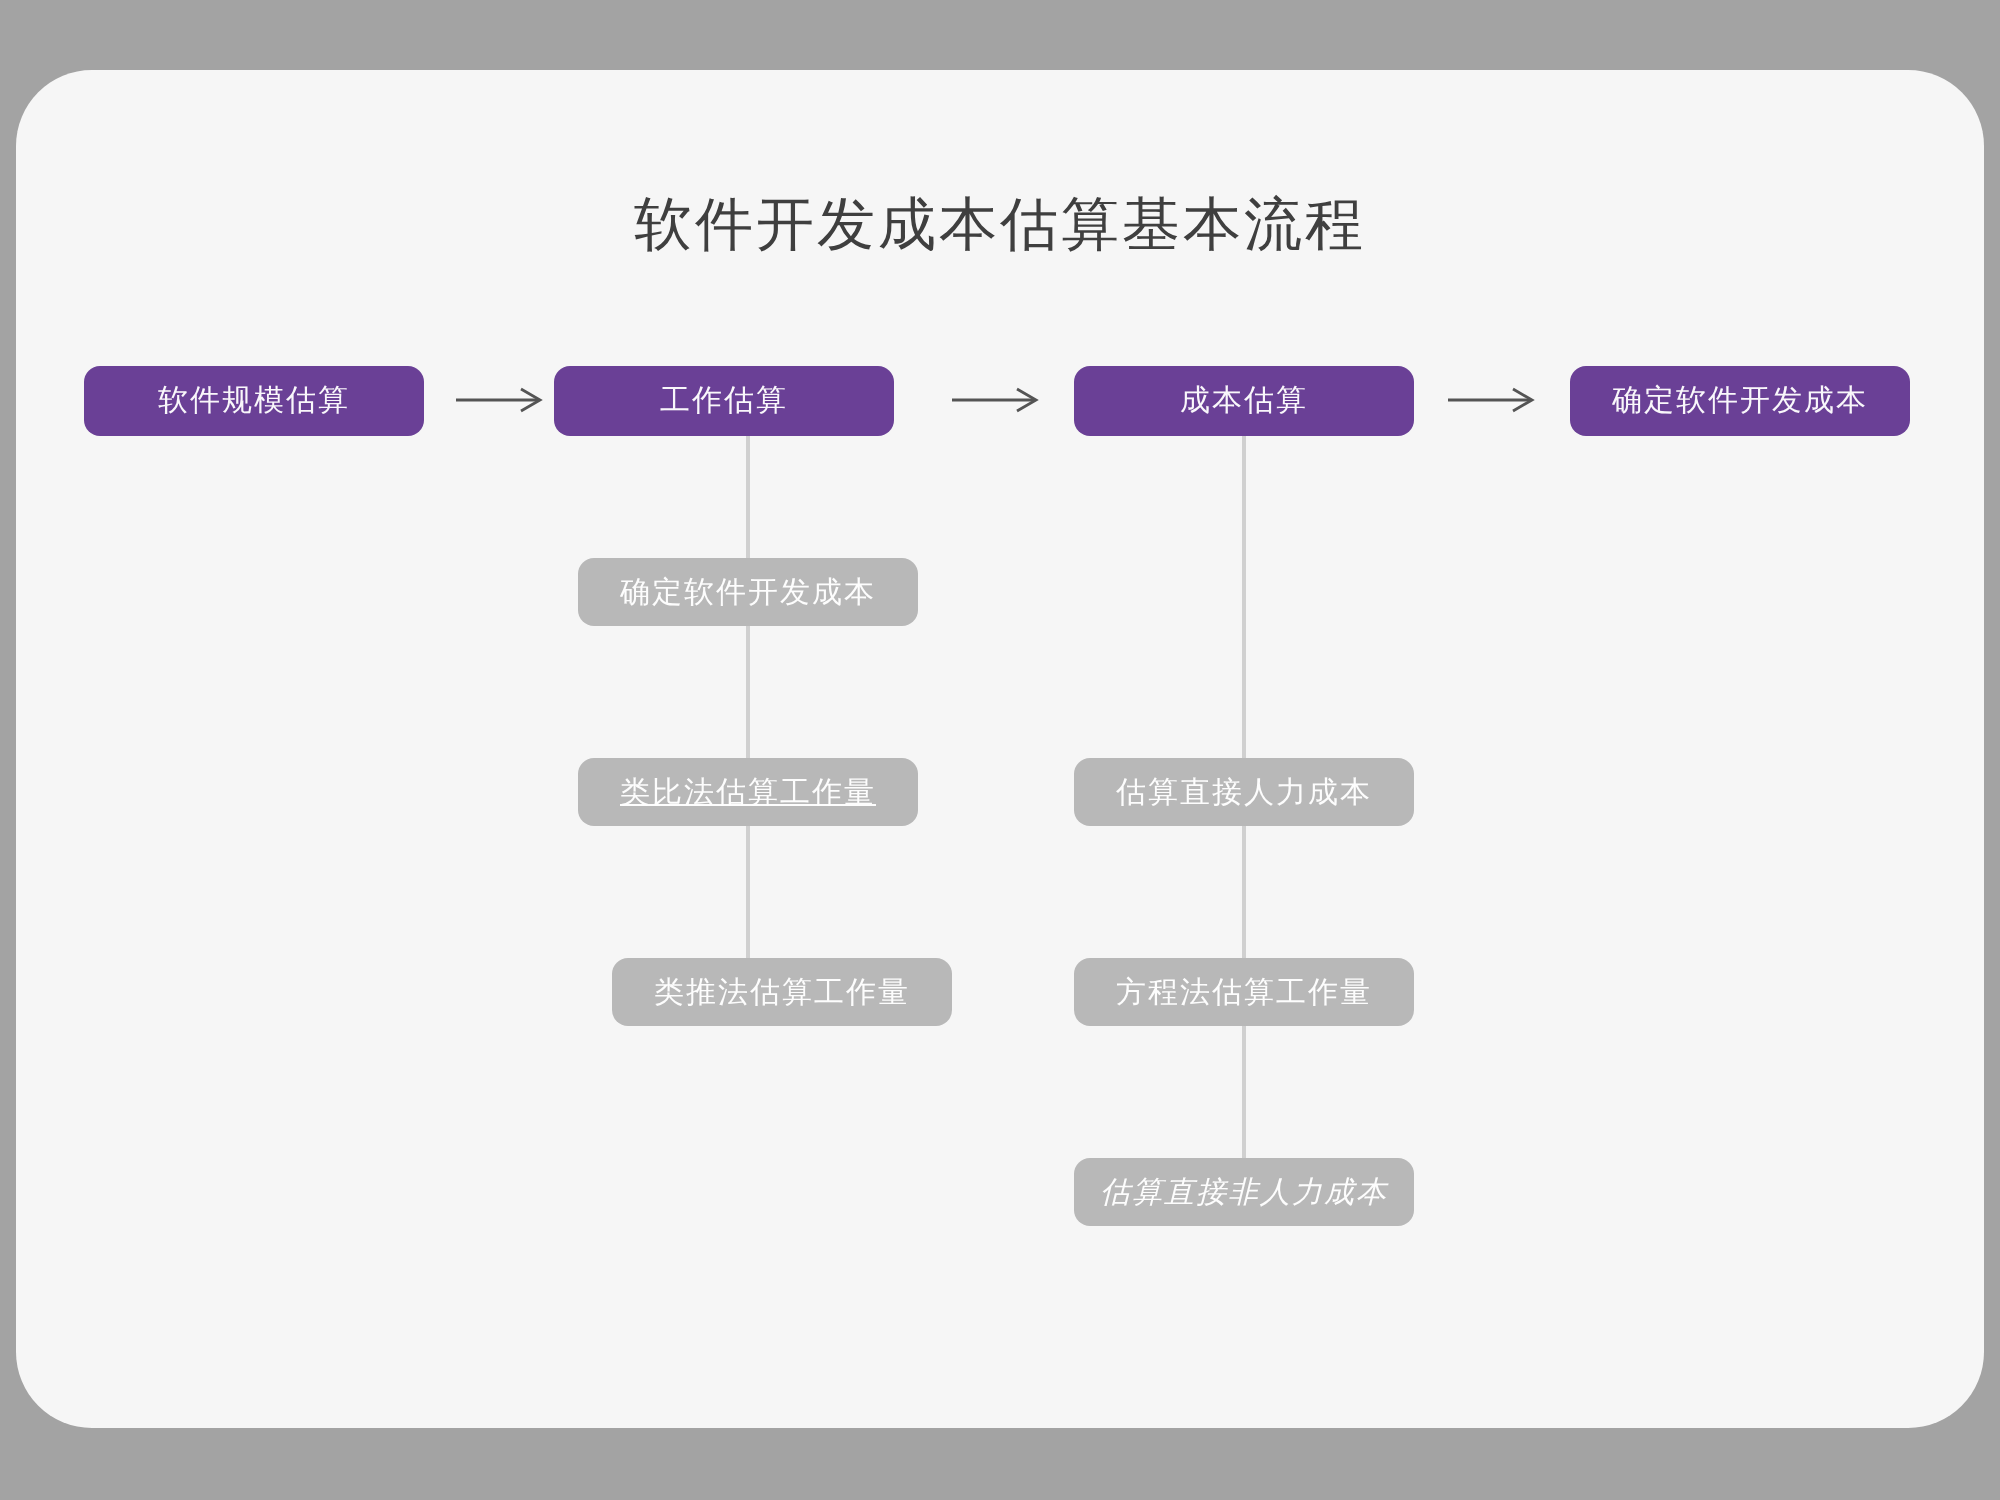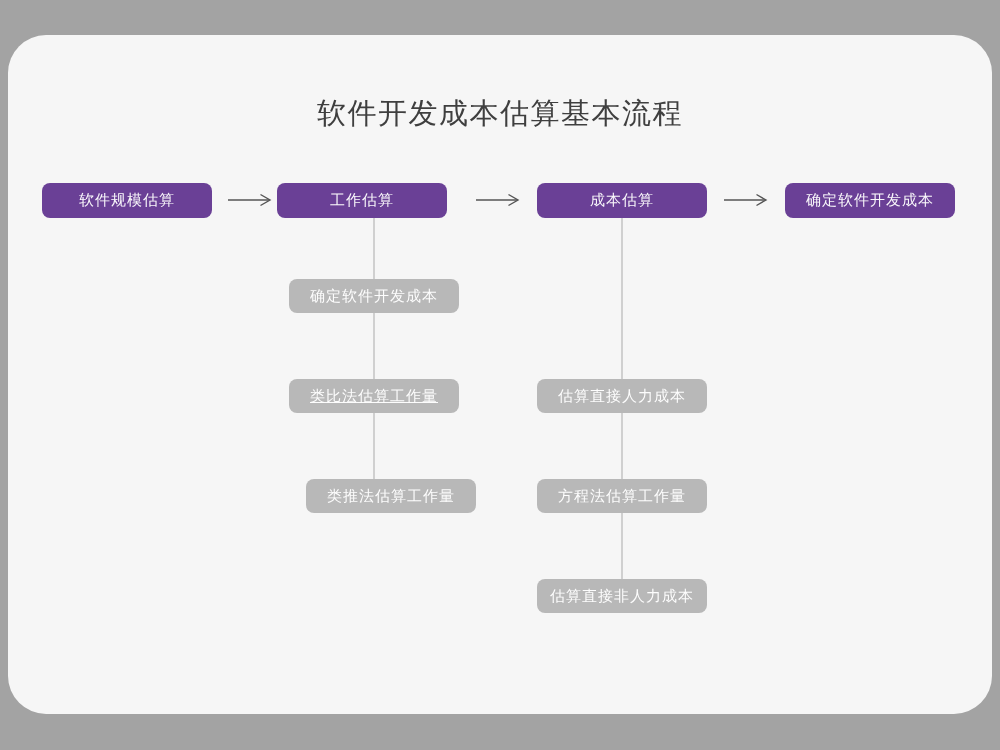--- a/index.html
+++ b/index.html
@@ -105,15 +105,15 @@
   </svg>
 
   <div class="node primary" style="left:785px;">确定软件开发成本</div>
 
   <div class="node sub" style="left:289px; top:279px;">确定软件开发成本</div>
   <div class="node sub" style="left:289px; top:379px;text-decoration:underline;">类比法估算工作量</div>
   <div class="node sub" style="left:306px; top:479px;">类推法估算工作量</div>
 
   <div class="node sub" style="left:537px; top:379px;">估算直接人力成本</div>
   <div class="node sub" style="left:537px; top:479px;">方程法估算工作量</div>
-  <div class="node sub" style="left:537px; top:579px;">估算直接非人力成本</div>
+  <div class="node sub" style="left:537px; top:579px;font-style:italic;">估算直接非人力成本</div>
 
 </div>
 
 </body></html>

